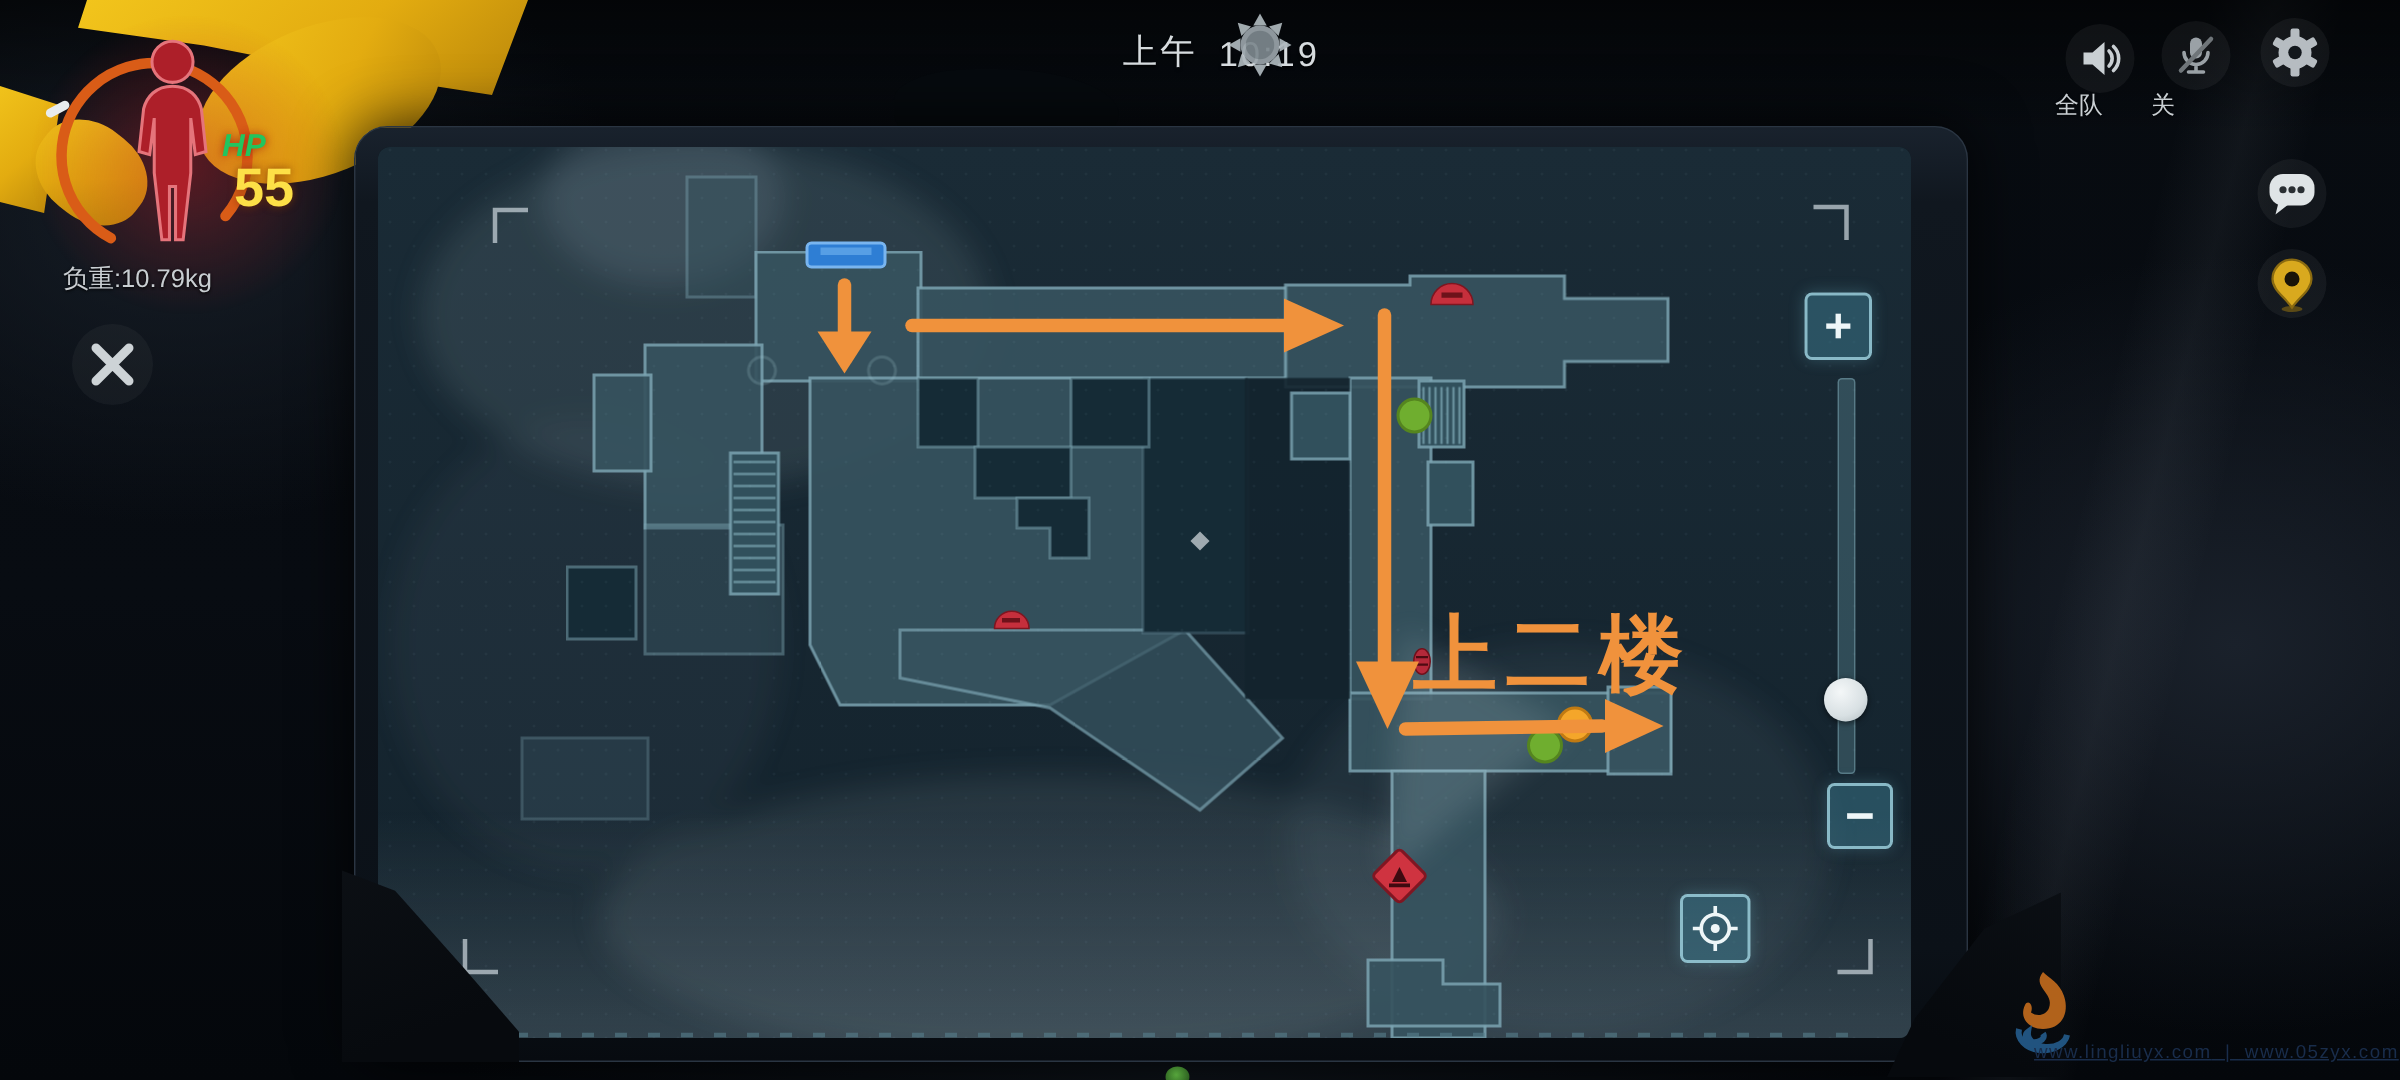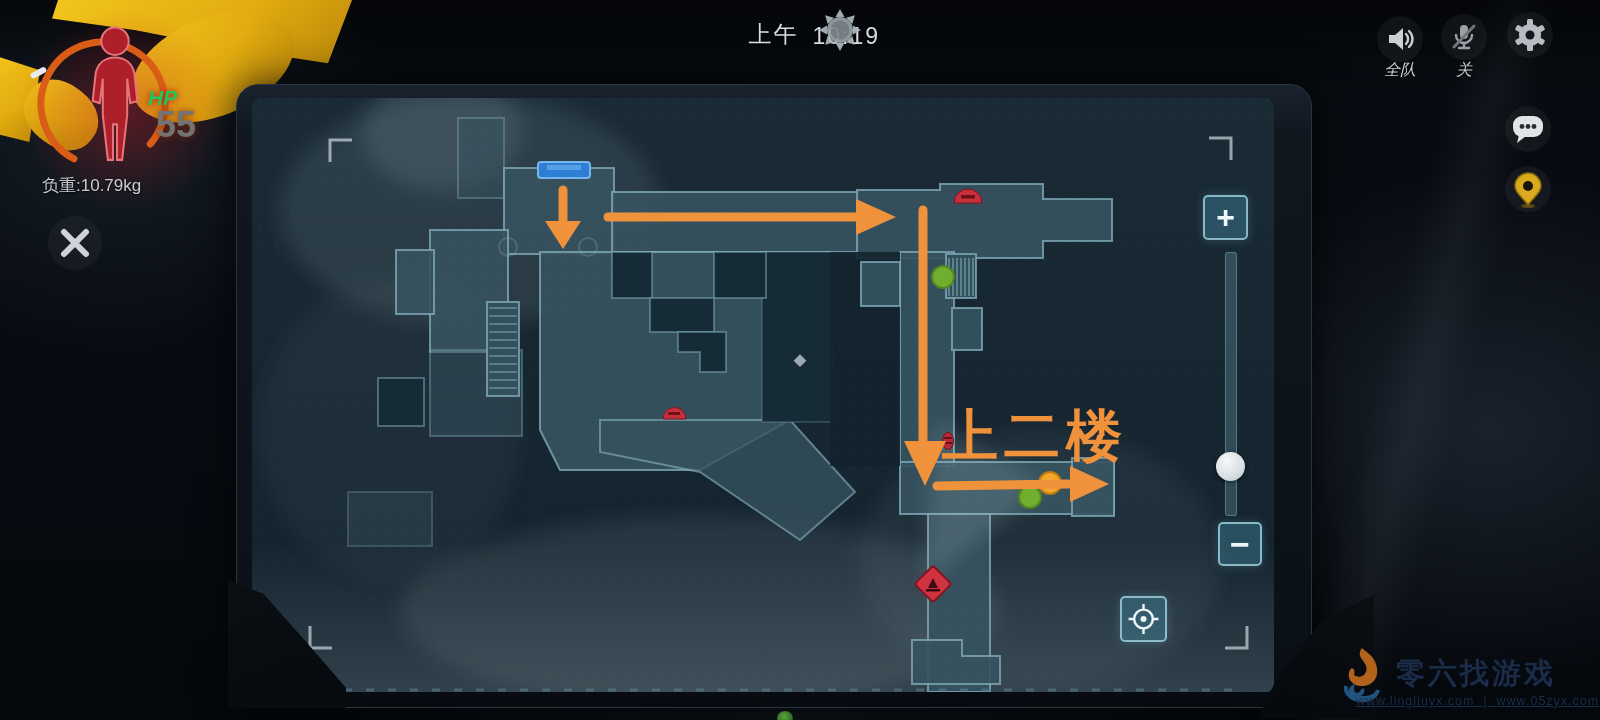--- a/index.html
+++ b/index.html
@@ -55,34 +55,34 @@
   
   #time-box{left:640px;top:14px;width:240px;height:36px;display:flex;align-items:flex-end;justify-content:flex-end;gap:14px;
     color:#d6dbde;font-size:23px;letter-spacing:2px;text-shadow:0 1px 2px #000;}
   #sun-icon{left:818px;top:8px;}
 
   
   #hp-glow{left:20px;top:10px;width:210px;height:200px;background:radial-gradient(closest-side,rgba(185,25,32,0.42) 0%,rgba(185,25,32,0.18) 55%,rgba(185,25,32,0) 100%);}
   #hp-ring{left:28px;top:26px;}
   #body-figure{left:72px;top:26px;}
   #hp-label{left:148px;top:86px;color:#22c55e;font-size:21px;font-weight:bold;font-style:italic;text-shadow:0 0 6px rgba(150,10,15,0.8);}
-  #hp-value{left:156px;top:104px;color:#737373;font-size:36px;font-weight:bold;text-shadow:0 0 6px rgba(120,50,5,0.8);}
+  #hp-value{left:156px;top:104px;color:#fde047;font-size:36px;font-weight:bold;text-shadow:0 0 6px rgba(120,50,5,0.8);}
   #weight-text{left:42px;top:174px;width:160px;color:#c9ced2;font-size:17px;text-shadow:0 1px 2px #000;}
 
   #close-btn{left:48px;top:216px;width:54px;height:54px;border-radius:50%;background:rgba(255,255,255,0.04);
     display:flex;align-items:center;justify-content:center;}
 
   
   .circbtn{width:46px;height:46px;border-radius:50%;background:rgba(255,255,255,0.05);display:flex;align-items:center;justify-content:center;}
   #speaker-btn{left:1377px;top:16px;}
   #mic-btn{left:1441px;top:14px;}
   #gear-btn{left:1507px;top:12px;}
   #chat-btn{left:1505px;top:106px;}
   #pin-btn{left:1505px;top:166px;}
-  .btn-label{color:#c9cfd3;font-size:16px;text-align:center;width:60px;text-shadow:0 1px 2px #000;font-style:italic;}
+  .btn-label{color:#c9cfd3;font-size:16px;width:60px;text-shadow:0 1px 2px #000;}
   #speaker-label{left:1370px;top:60px;}
   #mic-label{left:1434px;top:60px;}
 
   
   #watermark{left:1332px;top:640px;width:260px;height:78px;opacity:0.92;}
   #wm-name{left:64px;top:14px;color:#1d3050;font-size:29px;font-weight:bold;letter-spacing:3px;}
   #wm-urls{left:24px;top:54px;color:#1c3152;font-size:12.5px;letter-spacing:1px;white-space:nowrap;text-decoration:underline;}
 </style>
 </head>
 <body>
@@ -343,15 +343,14 @@
     <circle cx="0" cy="-2" r="5" fill="#1a1408"></circle>
     <ellipse cx="0" cy="18" rx="7" ry="2" fill="#8a6a10" opacity="0.6"></ellipse>
   </svg>
 </div>
 
 <div class="abs" id="watermark">
   <svg class="abs" width="58" height="62" viewBox="0 0 58 62" style="left:0;top:6px;">
     <path d="M30,2 C22,12 38,16 34,26 C32,31 26,32 22,29 C24,24 20,20 18,24 C14,32 20,40 30,40 C42,40 48,30 44,18 C41,9 34,6 30,2 Z" fill="#e07a1f" opacity="0.85"></path>
     <path d="M14,40 a16 12 0 1 0 32,4 a13 9 0 1 1 -26,-2 a6 4 0 1 0 10,1" fill="none" stroke="#2a6ea8" stroke-width="4" opacity="0.8"></path>
   </svg>
-  <span class="abs" id="wm-name">零六找游戏</span>
   <span class="abs" id="wm-urls"><span>www.lingliuyx.com</span>&nbsp;&nbsp;|&nbsp;&nbsp;<span>www.05zyx.com</span></span>
 </div>
 
 </body></html>

